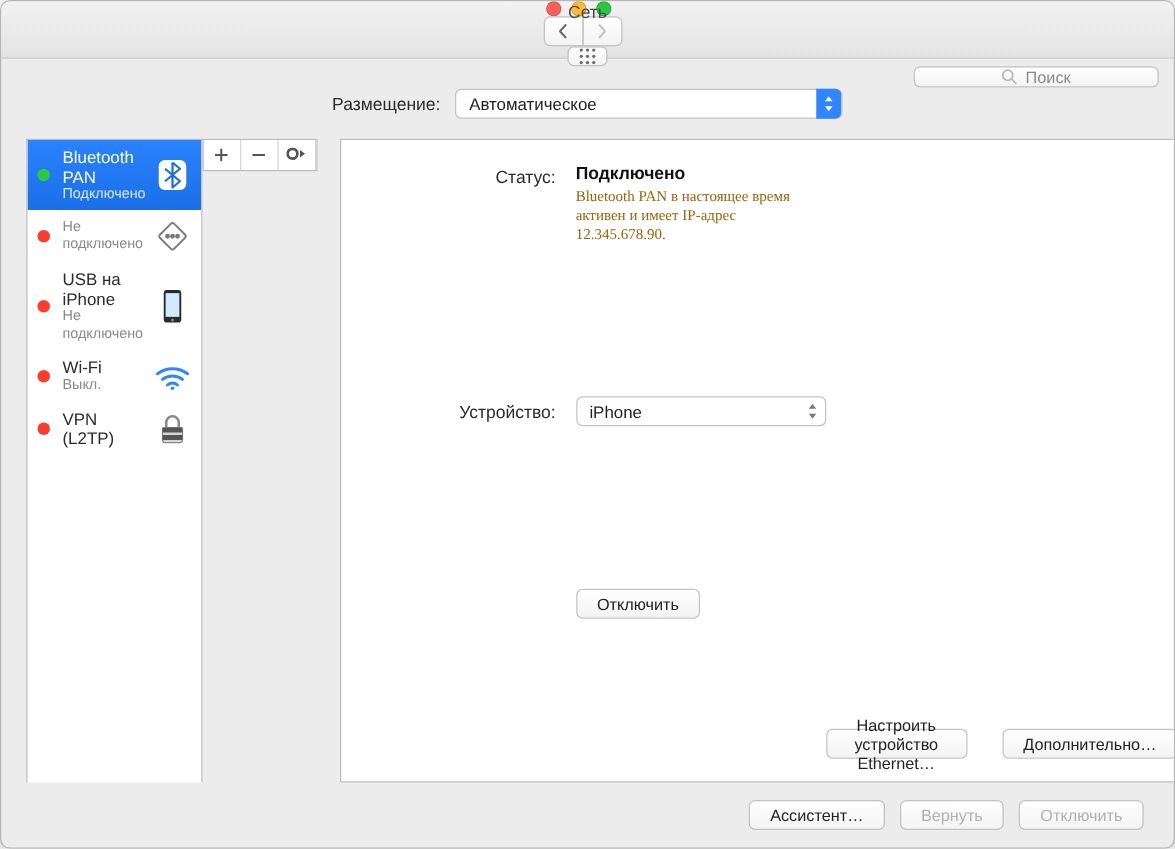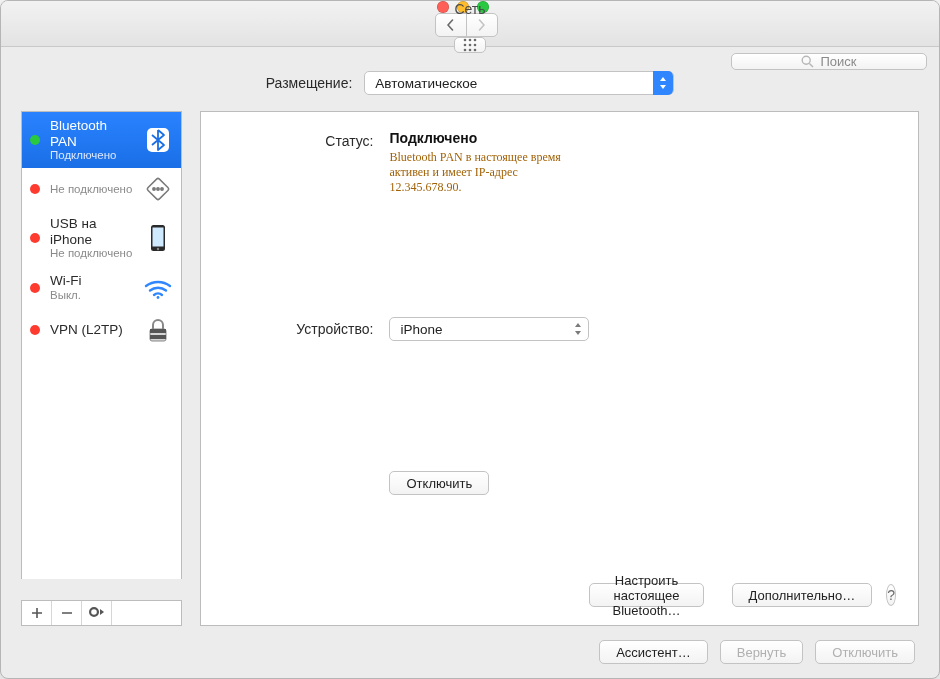--- a/index.html
+++ b/index.html
@@ -41,21 +41,21 @@
   .loc-row{display:flex;align-items:center;justify-content:center;gap:12px;margin:10px 0 16px;}
   .loc-label{font-size:14px;color:var(--text);}
   .popup{height:24px;border:1px solid #c3c3c3;border-radius:5px;background:var(--pane-bg);display:flex;align-items:center;padding:0 0 0 10px;font-size:13.5px;color:#222;position:relative;min-width:200px;}
   .popup.large{width:310px;}
   .popup .caps{position:absolute;right:0;top:-1px;bottom:-1px;width:20px;border-radius:0 5px 5px 0;display:flex;align-items:center;justify-content:center;}
   .popup .caps.blue{background:var(--blue-ctrl);}
   .popup .caps svg{color:#fff;}
   .popup .caps.gray svg{color:#7a7a7a;}
   
   .split{flex:1;display:flex;gap:18px;min-height:0;}
-  .sidebar{width:272px;display:flex;flex-direction:column;gap:21px;}
+  .sidebar{width:272px;display:flex;flex-direction:row;}
   .svc-list{flex:1;background:var(--pane-bg);border:1px solid var(--border);border-bottom:none;overflow:auto;}
   .svc{display:flex;align-items:center;padding:6px 8px;border-bottom:0;position:relative;}
   .svc .dot{width:10px;height:10px;border-radius:50%;margin-right:10px;flex:0 0 auto;}
   .svc .labels{flex:1;min-width:0;line-height:1.15;}
   .svc .name{font-size:13.5px;color:var(--text);}
   .svc .status{font-size:11.5px;color:var(--text-sub);}
   .svc .icon{width:30px;height:30px;display:flex;align-items:center;justify-content:center;margin-left:6px;}
   .svc.selected{background:linear-gradient(var(--sel-blue2),var(--sel-blue));}
   .svc.selected .name{color:#fff;}
   .svc.selected .status{color:#dce8ff;}
@@ -254,21 +254,21 @@
             </span>
           </div>
 
           <div></div>
           <div class="disc-btn-row" style="margin-top:8px">
             <button class="btn-std">Отключить</button>
           </div>
         </div>
 
         <div class="detail-bottom">
-          <button class="btn-std">Настроить настоящее Bluetooth…</button>
+          <button class="btn-std">Настроить устройство Ethernet…</button>
           <div class="spacer"></div>
           <button class="btn-std">Дополнительно…</button>
           <div class="help">
             <span>?</span>
           </div>
         </div>
       </div>
 
     </div>
 

